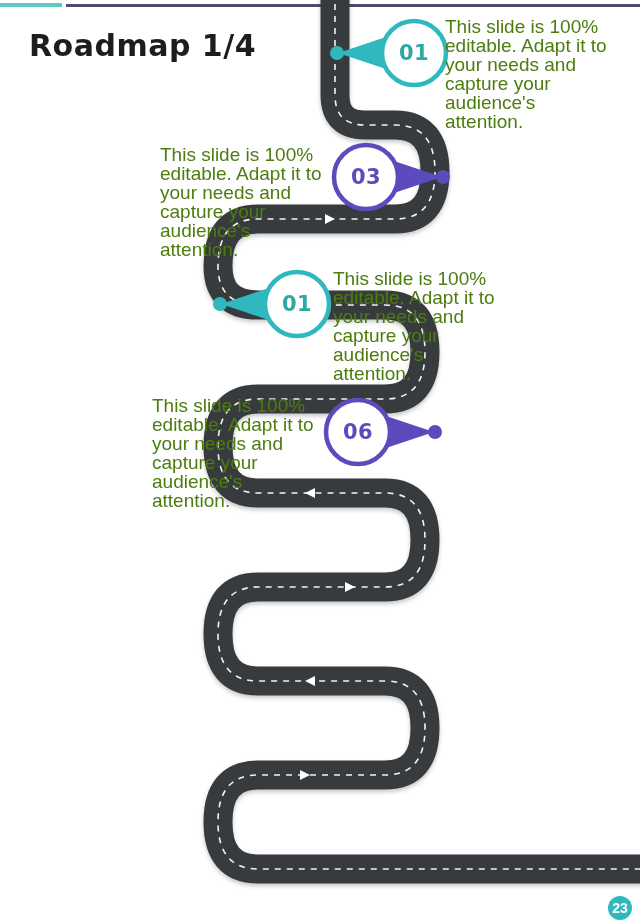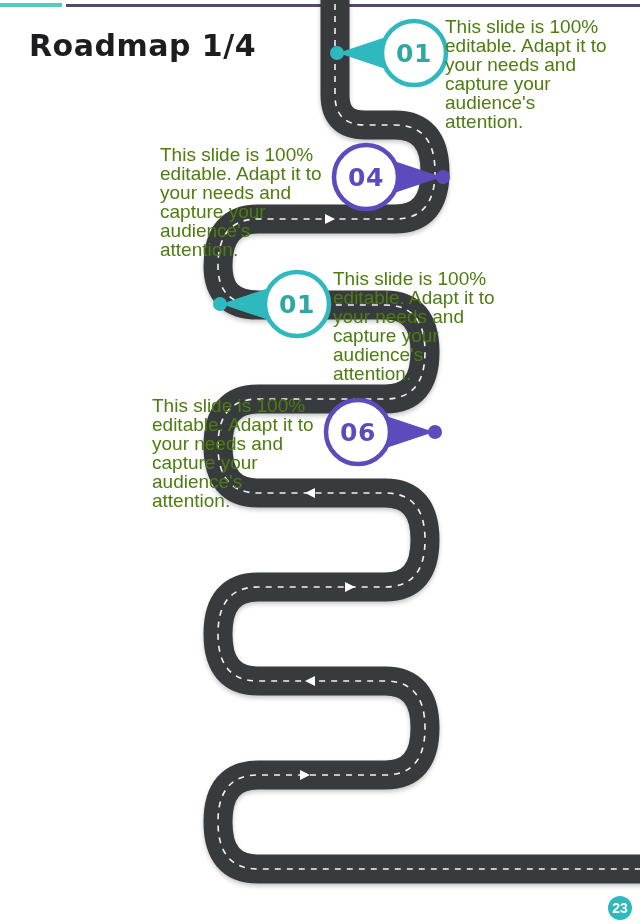--- a/index.html
+++ b/index.html
@@ -75,21 +75,21 @@
   }
   .marker svg { display: block; }
   .marker-num {
     position: absolute;
     top: 0;
     height: 72px;
     width: 72px;
     display: flex;
     align-items: center;
     justify-content: center;
-    font-size: 25px;
+    font-size: 21px;
     font-weight: bold;
     font-family: "DejaVu Sans", sans-serif;
     letter-spacing: 0.5px;
   }
   .marker.tail-left .marker-num { right: 0; }
   .marker.tail-right .marker-num { left: 0; }
   .m-teal .marker-num { color: #2fa8a4; }
   .m-purple .marker-num { color: #5c4bbd; }
 
   
@@ -218,21 +218,21 @@
     <div class="marker-num">01</div>
   </div>
   <div class="desc" style="left:445px; top:17px;">This slide is 100% editable. Adapt it to your needs and capture your audience's attention.</div>
 
   <div class="marker m-purple tail-right" style="left:330px; top:141px;">
     <svg width="120" height="72" viewBox="0 0 120 72" xmlns="http://www.w3.org/2000/svg">
       <path d="M 112 36 L 58 18 L 58 54 Z" fill="#5c4bbd"></path>
       <circle cx="113" cy="36" r="7" fill="#5c4bbd"></circle>
       <circle cx="36" cy="36" r="32" fill="#ffffff" stroke="#5c4bbd" stroke-width="4.5"></circle>
     </svg>
-    <div class="marker-num">04</div>
+    <div class="marker-num">03</div>
   </div>
   <div class="desc" style="left:160px; top:145px;">This slide is 100% editable. Adapt it to your needs and capture your audience's attention.</div>
 
   <div class="marker m-teal tail-left" style="left:213px; top:268px;">
     <svg width="120" height="72" viewBox="0 0 120 72" xmlns="http://www.w3.org/2000/svg">
       <path d="M 8 36 L 62 18 L 62 54 Z" fill="#2fb8bd"></path>
       <circle cx="7" cy="36" r="7" fill="#2fb8bd"></circle>
       <circle cx="84" cy="36" r="32" fill="#ffffff" stroke="#2fb8bd" stroke-width="4.5"></circle>
     </svg>
     <div class="marker-num">01</div>

